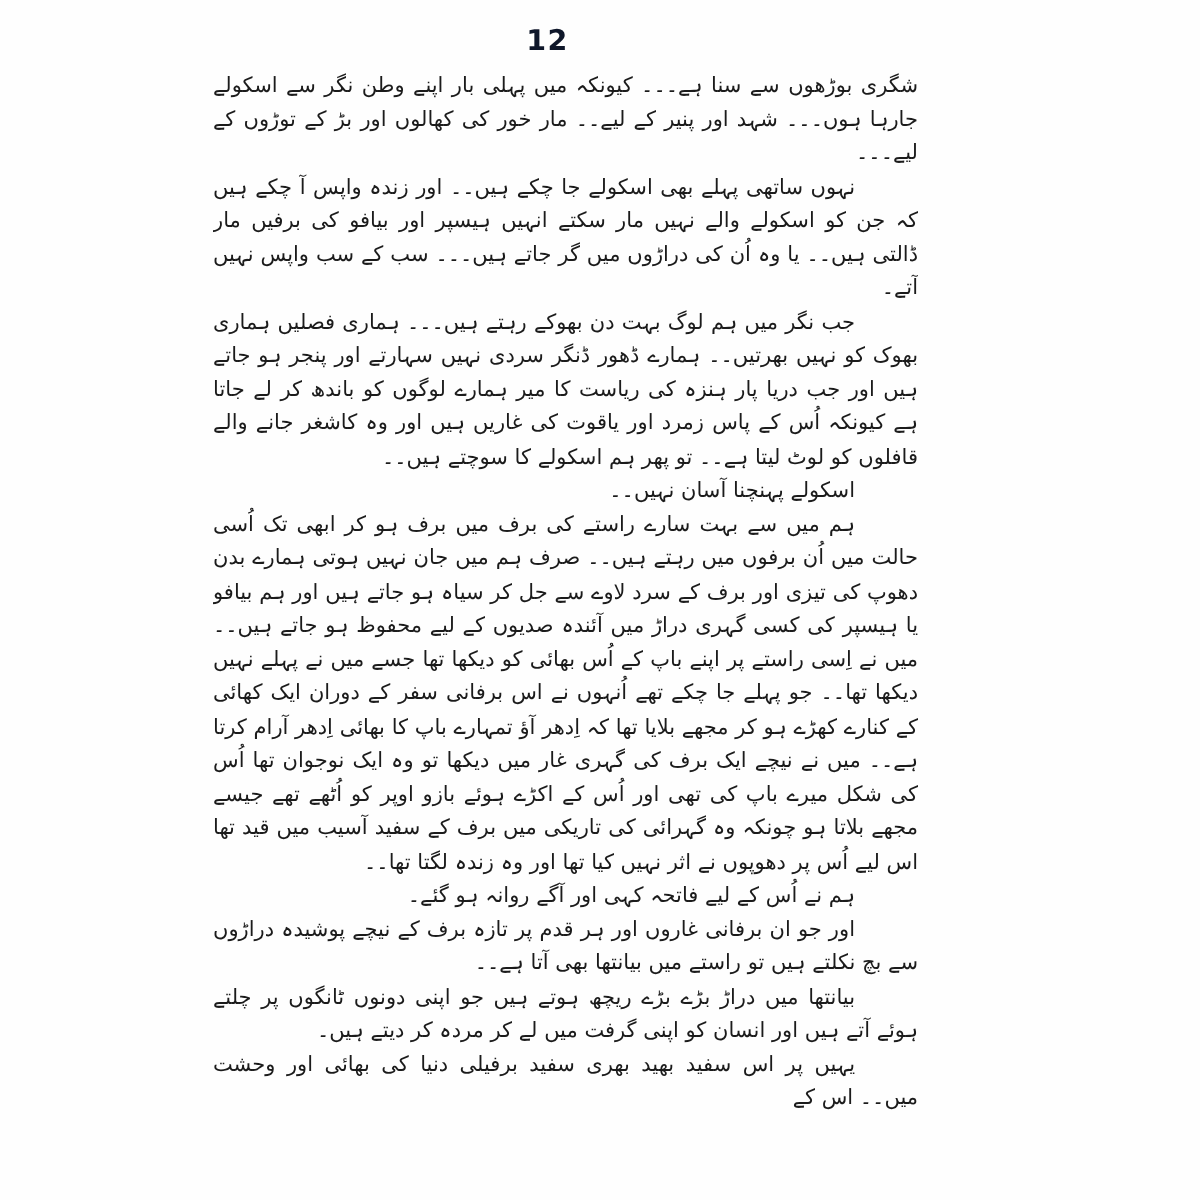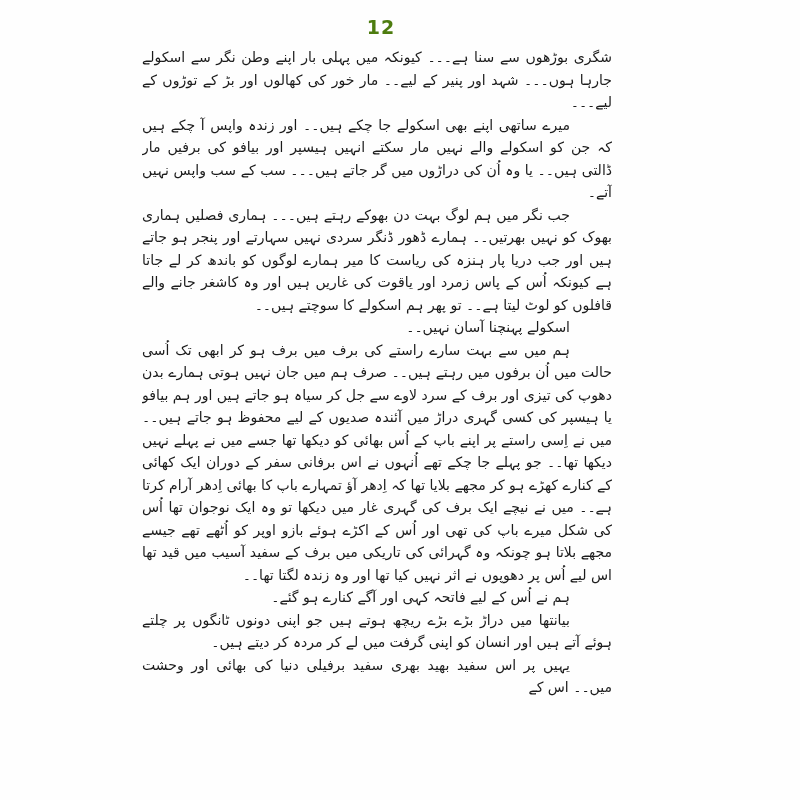--- a/index.html
+++ b/index.html
@@ -15,27 +15,27 @@
     overflow: hidden;
   }
   .scan-page {
     position: absolute;
     inset: 0;
     background: #fefefe;
   }
   .page-number {
     position: absolute;
     top: 16px;
-    left: 146px;
+    left: 130px;
     width: 470px;
     text-align: center;
     font-family: "DejaVu Sans", sans-serif;
     font-weight: bold;
     font-size: 19px;
-    color: #4d7c0f;
+    color: #0f172a;
     letter-spacing: 1px;
   }
   .text-block {
     position: absolute;
     top: 46px;
     left: 142px;
     width: 470px;
     height: 710px;
     direction: rtl;
     unicode-bidi: embed;
@@ -56,22 +56,23 @@
 </style>
 </head>
 <body>
 
 <div class="scan-page">
 
   <div class="page-number">12</div>
 
   <article class="text-block" dir="rtl">
     <p class="para">شگری بوڑھوں سے سنا ہے۔۔۔ کیونکہ میں پہلی بار اپنے وطن نگر سے اسکولے جارہا ہوں۔۔۔ شہد اور پنیر کے لیے۔۔ مار خور کی کھالوں اور بڑ کے توڑوں کے لیے۔۔۔</p>
-    <p class="para indent">میرے ساتھی اپنے بھی اسکولے جا چکے ہیں۔۔ اور زندہ واپس آ چکے ہیں کہ جن کو اسکولے والے نہیں مار سکتے انہیں ہیسپر اور بیافو کی برفیں مار ڈالتی ہیں۔۔ یا وہ اُن کی دراڑوں میں گر جاتے ہیں۔۔۔ سب کے سب واپس نہیں آتے۔</p>
+    <p class="para indent">نہوں ساتھی پہلے بھی اسکولے جا چکے ہیں۔۔ اور زندہ واپس آ چکے ہیں کہ جن کو اسکولے والے نہیں مار سکتے انہیں ہیسپر اور بیافو کی برفیں مار ڈالتی ہیں۔۔ یا وہ اُن کی دراڑوں میں گر جاتے ہیں۔۔۔ سب کے سب واپس نہیں آتے۔</p>
     <p class="para indent">جب نگر میں ہم لوگ بہت دن بھوکے رہتے ہیں۔۔۔ ہماری فصلیں ہماری بھوک کو نہیں بھرتیں۔۔ ہمارے ڈھور ڈنگر سردی نہیں سہارتے اور پنجر ہو جاتے ہیں اور جب دریا پار ہنزہ کی ریاست کا میر ہمارے لوگوں کو باندھ کر لے جاتا ہے کیونکہ اُس کے پاس زمرد اور یاقوت کی غاریں ہیں اور وہ کاشغر جانے والے قافلوں کو لوٹ لیتا ہے۔۔ تو پھر ہم اسکولے کا سوچتے ہیں۔۔</p>
     <p class="para indent">اسکولے پہنچنا آسان نہیں۔۔</p>
     <p class="para indent">ہم میں سے بہت سارے راستے کی برف میں برف ہو کر ابھی تک اُسی حالت میں اُن برفوں میں رہتے ہیں۔۔ صرف ہم میں جان نہیں ہوتی ہمارے بدن دھوپ کی تیزی اور برف کے سرد لاوے سے جل کر سیاہ ہو جاتے ہیں اور ہم بیافو یا ہیسپر کی کسی گہری دراڑ میں آئندہ صدیوں کے لیے محفوظ ہو جاتے ہیں۔۔ میں نے اِسی راستے پر اپنے باپ کے اُس بھائی کو دیکھا تھا جسے میں نے پہلے نہیں دیکھا تھا۔۔ جو پہلے جا چکے تھے اُنہوں نے اس برفانی سفر کے دوران ایک کھائی کے کنارے کھڑے ہو کر مجھے بلایا تھا کہ اِدھر آؤ تمہارے باپ کا بھائی اِدھر آرام کرتا ہے۔۔ میں نے نیچے ایک برف کی گہری غار میں دیکھا تو وہ ایک نوجوان تھا اُس کی شکل میرے باپ کی تھی اور اُس کے اکڑے ہوئے بازو اوپر کو اُٹھے تھے جیسے مجھے بلاتا ہو چونکہ وہ گہرائی کی تاریکی میں برف کے سفید آسیب میں قید تھا اس لیے اُس پر دھوپوں نے اثر نہیں کیا تھا اور وہ زندہ لگتا تھا۔۔</p>
-    <p class="para indent">ہم نے اُس کے لیے فاتحہ کہی اور آگے کنارے ہو گئے۔</p>
+    <p class="para indent">ہم نے اُس کے لیے فاتحہ کہی اور آگے روانہ ہو گئے۔</p>
+    <p class="para indent">اور جو ان برفانی غاروں اور ہر قدم پر تازہ برف کے نیچے پوشیدہ دراڑوں سے بچ نکلتے ہیں تو راستے میں بیانتھا بھی آتا ہے۔۔</p>
     <p class="para indent">بیانتھا میں دراڑ بڑے بڑے ریچھ ہوتے ہیں جو اپنی دونوں ٹانگوں پر چلتے ہوئے آتے ہیں اور انسان کو اپنی گرفت میں لے کر مردہ کر دیتے ہیں۔</p>
     <p class="para indent">یہیں پر اس سفید بھید بھری سفید برفیلی دنیا کی بھائی اور وحشت میں۔۔ اس کے</p>
   </article>
 
 </div>
 
 </body></html>

